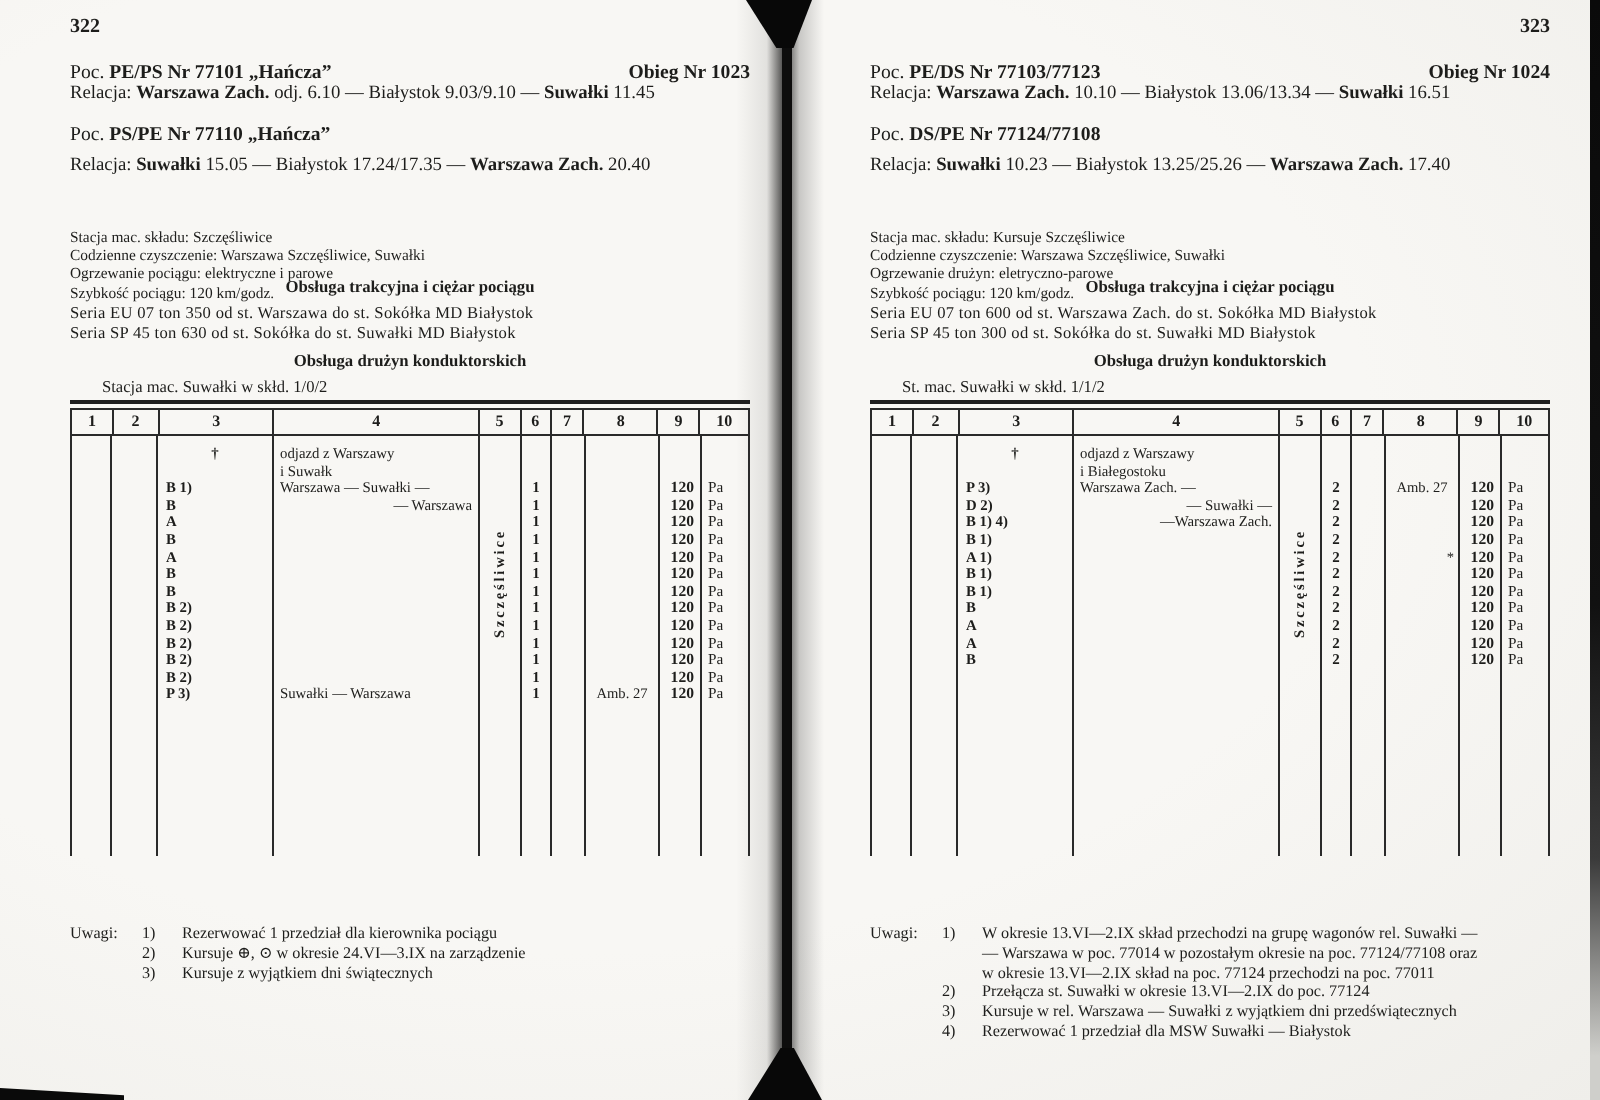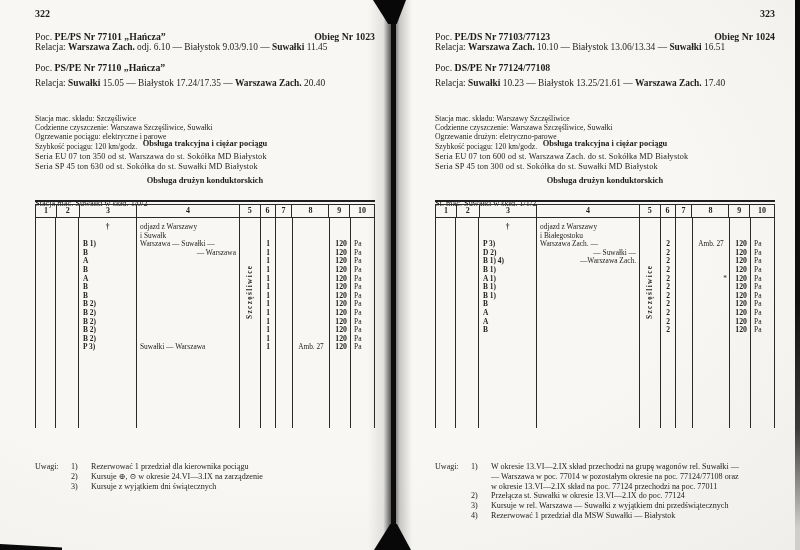--- a/index.html
+++ b/index.html
@@ -18,21 +18,21 @@
   .pagenum.pn-right{text-align:right;}
   .l-poc1{top:31px;display:flex;justify-content:space-between;font-size:9.8px;white-space:nowrap;}
   .l-rel1{top:42px;font-size:9.4px;white-space:nowrap;}
   .l-poc2{top:62px;font-size:9.8px;white-space:nowrap;}
   .l-rel2{top:78px;font-size:9.4px;white-space:nowrap;}
   .infos{top:95px;font-size:7.7px;line-height:9.2px;white-space:nowrap;margin-top:19px;}
   .sec-title{text-align:center;font-weight:bold;font-size:8.4px;}
   .sec-traction{top:139px;}
   .serias{top:152px;font-size:8.3px;line-height:9.8px;letter-spacing:.15px;white-space:nowrap;}
   .sec-conductors{top:176px;}
-  .stacja{top:199px;font-size:8.3px;}
+  .stacja{top:189px;font-size:8.3px;margin-left:16px;}
   .ttable{top:200px;}
   .t-bar{height:2px;background:#1f1f1f;}
   .t-head{margin-top:2px;border-top:1px solid #2a2a2a;border-bottom:1.5px solid #2a2a2a;display:flex;height:12px;border-left:1px solid #2a2a2a;border-right:1px solid #2a2a2a;}
   .t-hcell{box-sizing:border-box;text-align:center;font-weight:bold;font-size:8px;line-height:12px;}
   .t-hcell + .t-hcell{border-left:1px solid #2a2a2a;}
   .t-body{position:relative;height:210px;}
   .t-col{position:absolute;top:0;height:100%;box-sizing:border-box;border-left:1px solid #2a2a2a;padding-top:5px;}
   .t-end{position:absolute;top:0;right:0;height:100%;width:0;border-left:1px solid #2a2a2a;}
   .t-line{height:8.6px;line-height:8.6px;font-size:7.5px;white-space:nowrap;overflow:visible;}
   .t-line.c3{font-weight:bold;font-size:7.4px;padding-left:4px;}
@@ -237,23 +237,23 @@
 </section>
 
 <section class="page" id="page-323">
   <div class="pagenum pn-right">323</div>
   <div class="l-poc1">
     <span><span>Poc. </span><span class="b">PE/DS Nr 77103/77123</span></span>
     <span class="b">Obieg Nr 1024</span>
   </div>
   <div class="l-rel1"><span>Relacja: </span><span class="b">Warszawa Zach.</span><span> 10.10 — Białystok 13.06/13.34 — </span><span class="b">Suwałki</span><span> 16.51</span></div>
   <div class="l-poc2"><span>Poc. </span><span class="b">DS/PE Nr 77124/77108</span></div>
-  <div class="l-rel2"><span>Relacja: </span><span class="b">Suwałki</span><span> 10.23 — Białystok 13.25/21.61 — </span><span class="b">Warszawa Zach.</span><span> 17.40</span></div>
+  <div class="l-rel2"><span>Relacja: </span><span class="b">Suwałki</span><span> 10.23 — Białystok 13.25/25.26 — </span><span class="b">Warszawa Zach.</span><span> 17.40</span></div>
   <div class="infos">
-    <div>Stacja mac. składu: Warszawy Szczęśliwice</div>
+    <div>Stacja mac. składu: Kursuje Szczęśliwice</div>
     <div>Codzienne czyszczenie: Warszawa Szczęśliwice, Suwałki</div>
     <div>Ogrzewanie drużyn: eletryczno-parowe</div>
     <div>Szybkość pociągu: 120 km/godz.</div>
   </div>
   <div class="sec-title sec-traction">Obsługa trakcyjna i ciężar pociągu</div>
   <div class="serias">
     <div>Seria EU 07 ton 600 od st. Warszawa Zach. do st. Sokółka MD Białystok</div>
     <div>Seria SP 45 ton 300 od st. Sokółka do st. Suwałki MD Białystok</div>
   </div>
   <div class="sec-title sec-conductors">Obsługa drużyn konduktorskich</div>

